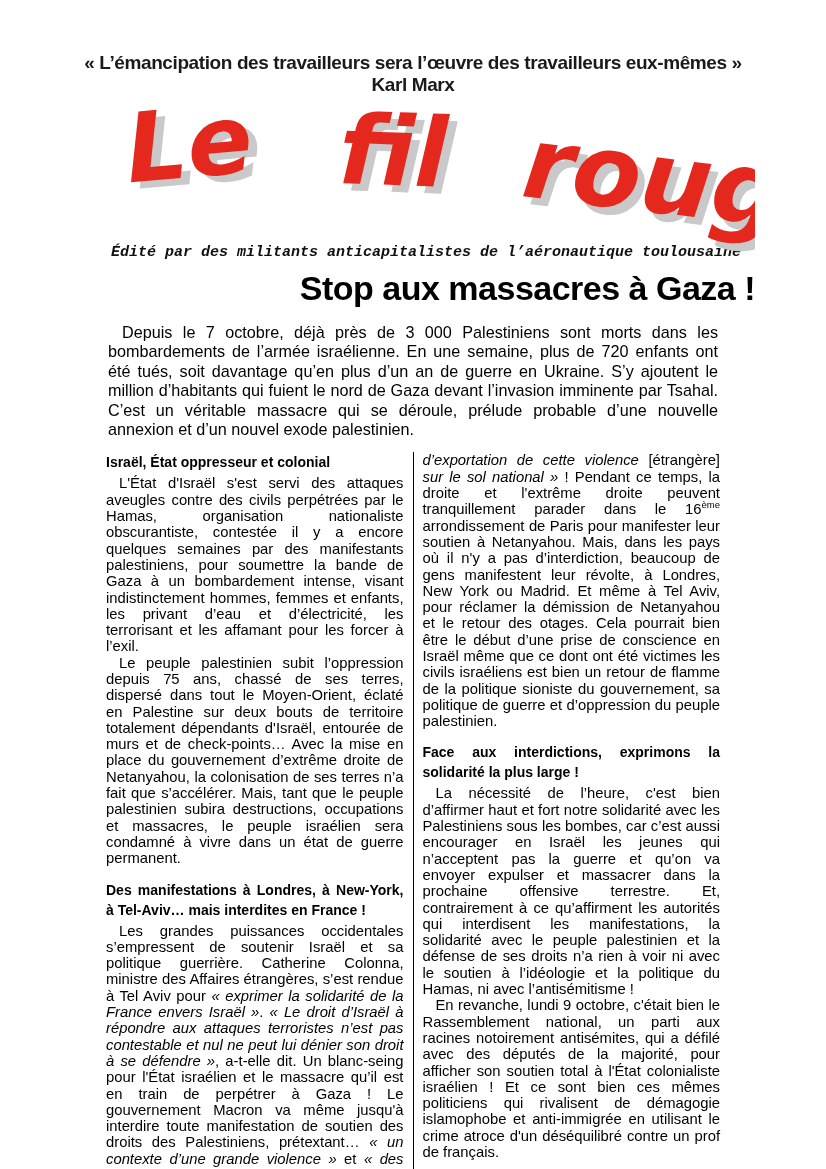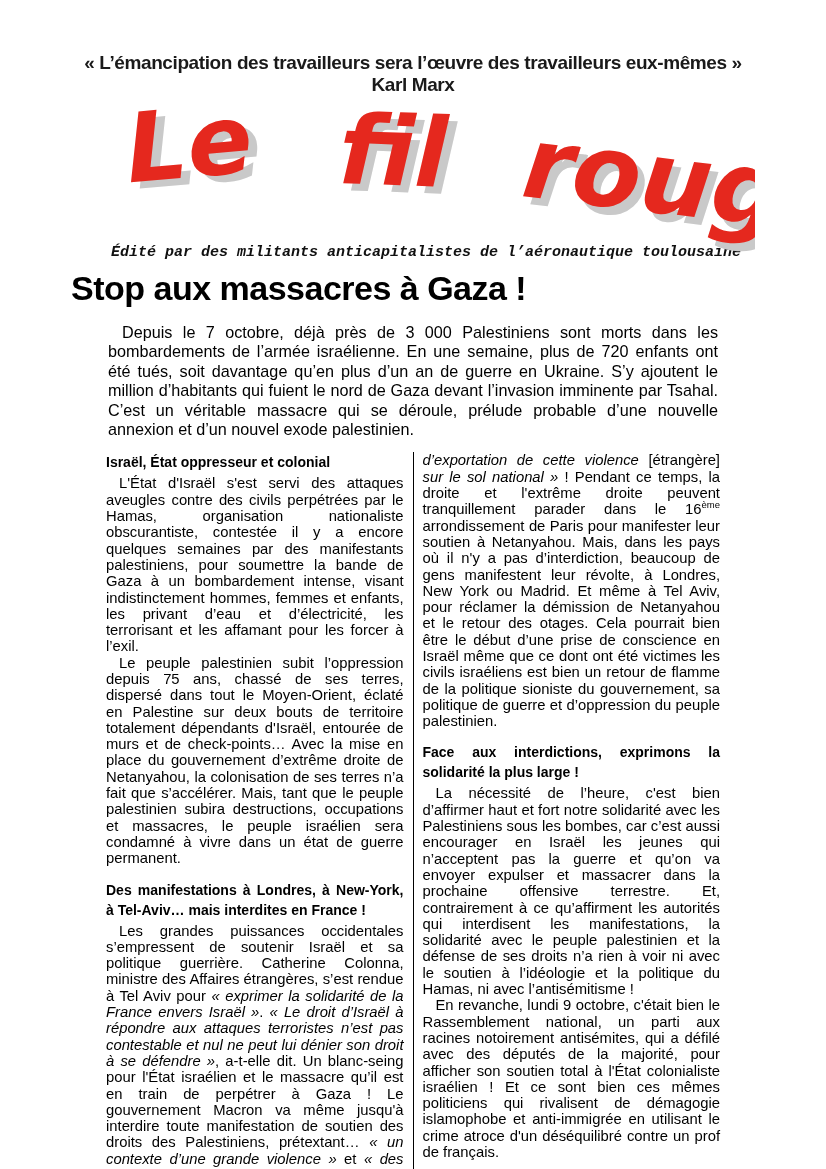--- a/index.html
+++ b/index.html
@@ -54,21 +54,21 @@
   .date-line {
     margin: 7px 38px 0 0;
     text-align: right;
     font-size: 13px;
     white-space: pre;
     color: #1a1a1a;
   }
 
   .main-title {
     margin: 8px 0 0;
-    text-align: left;
+    text-align: right;
     font-size: 34px;
     font-weight: bold;
     letter-spacing: -0.5px;
   }
 
   .intro {
     margin: 15px 37px 0 37px;
     font-size: 16.2px;
     line-height: 19.4px;
     text-align: justify;

